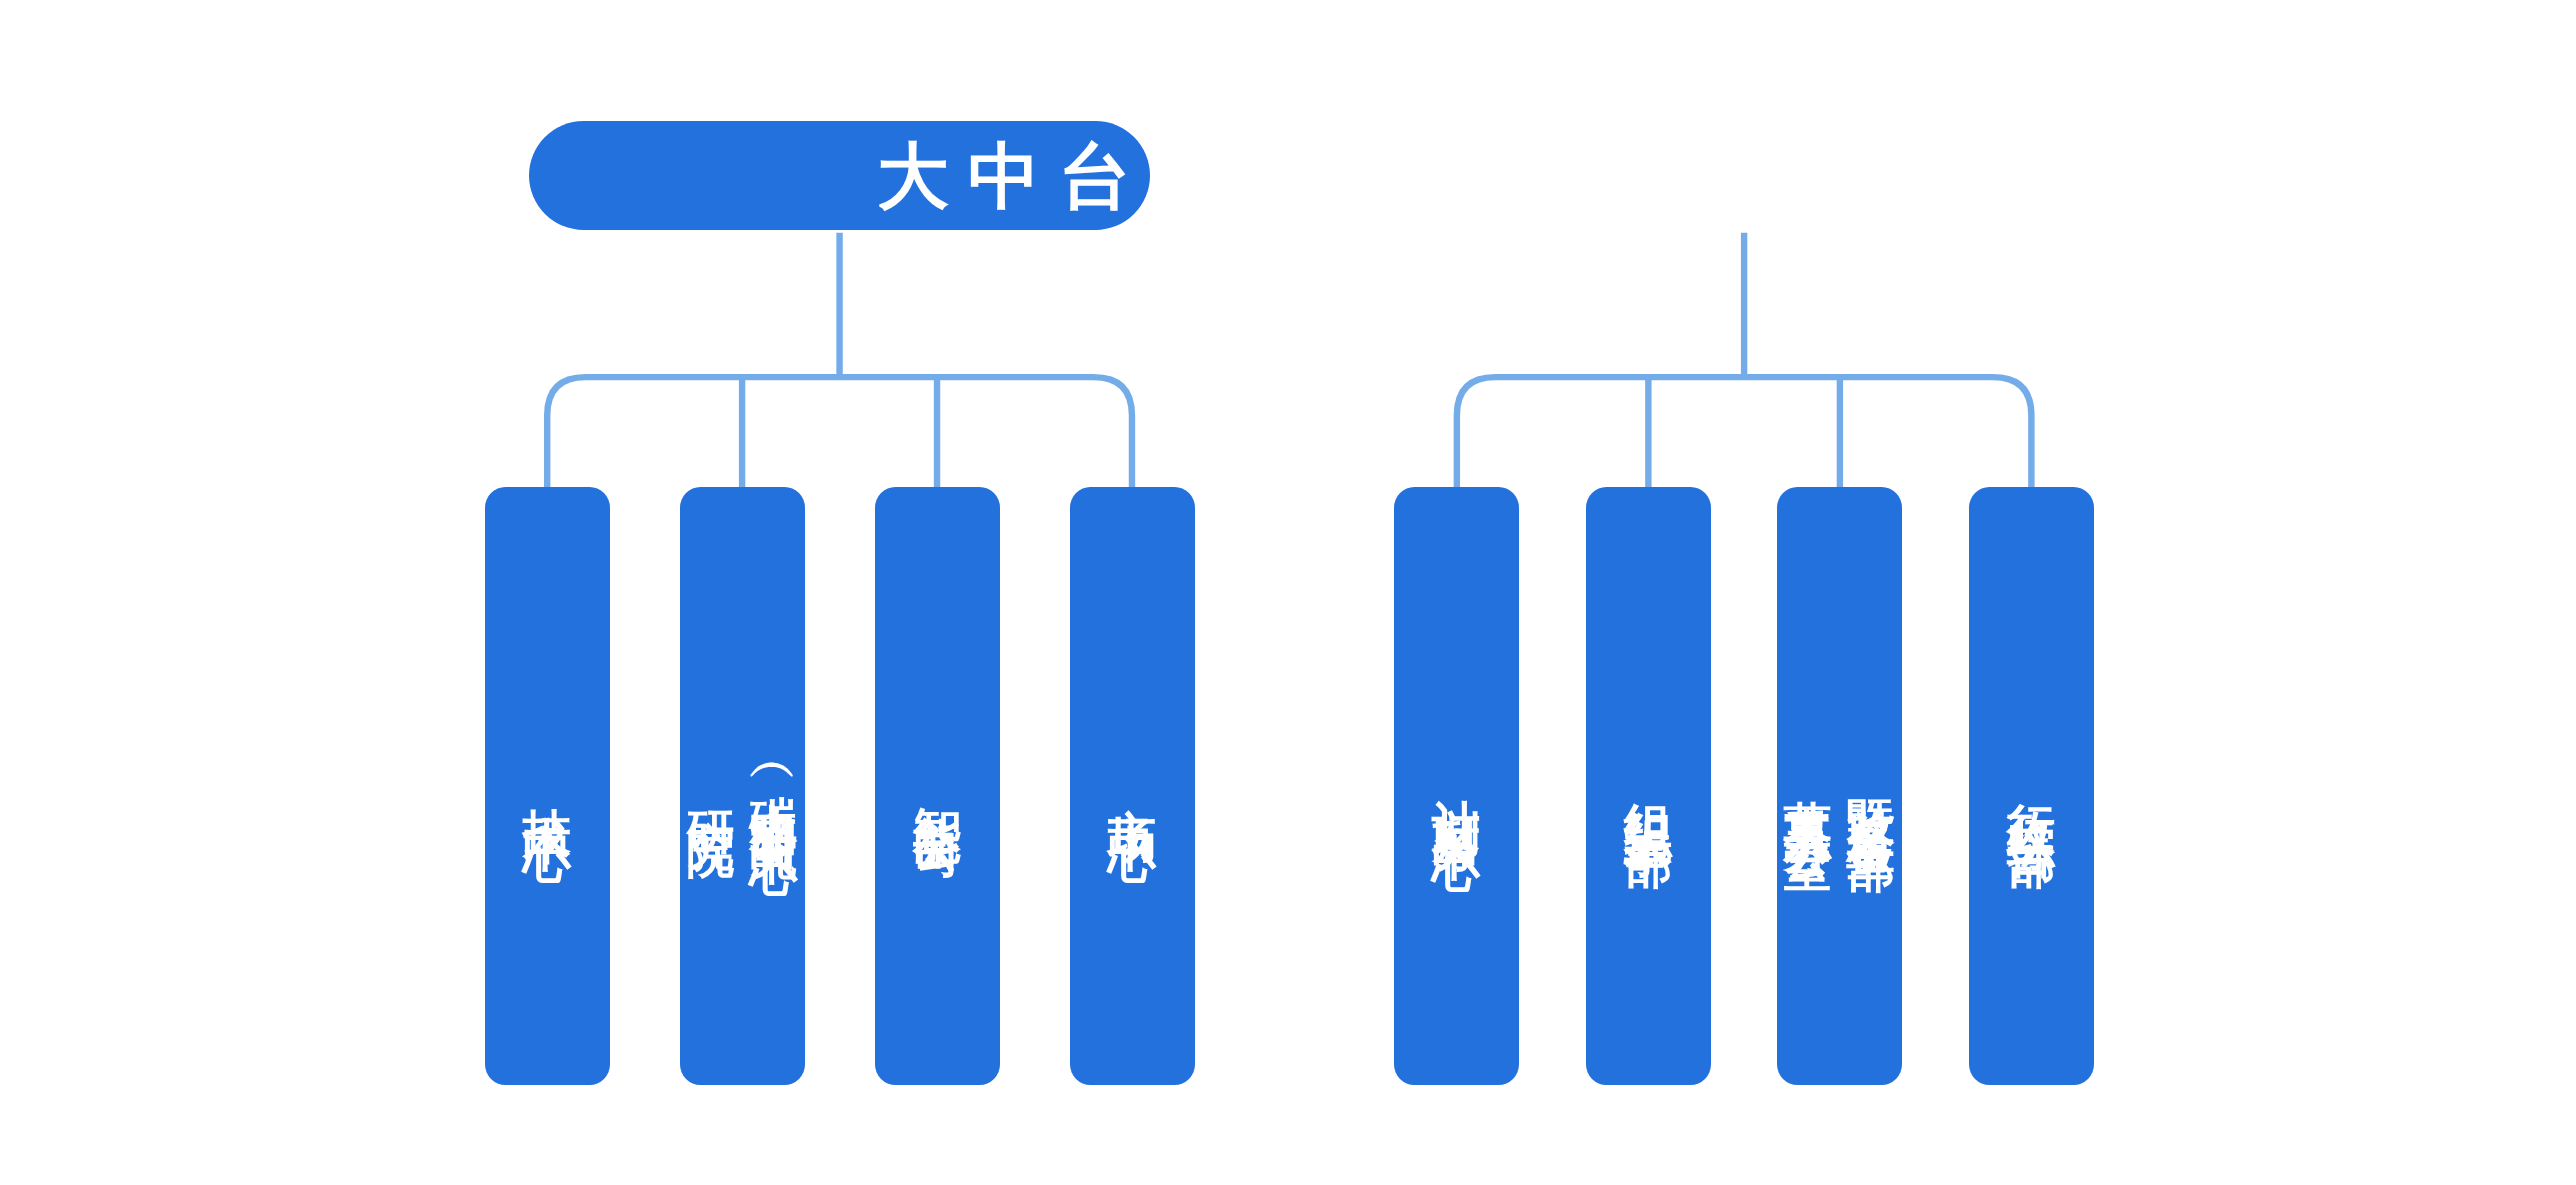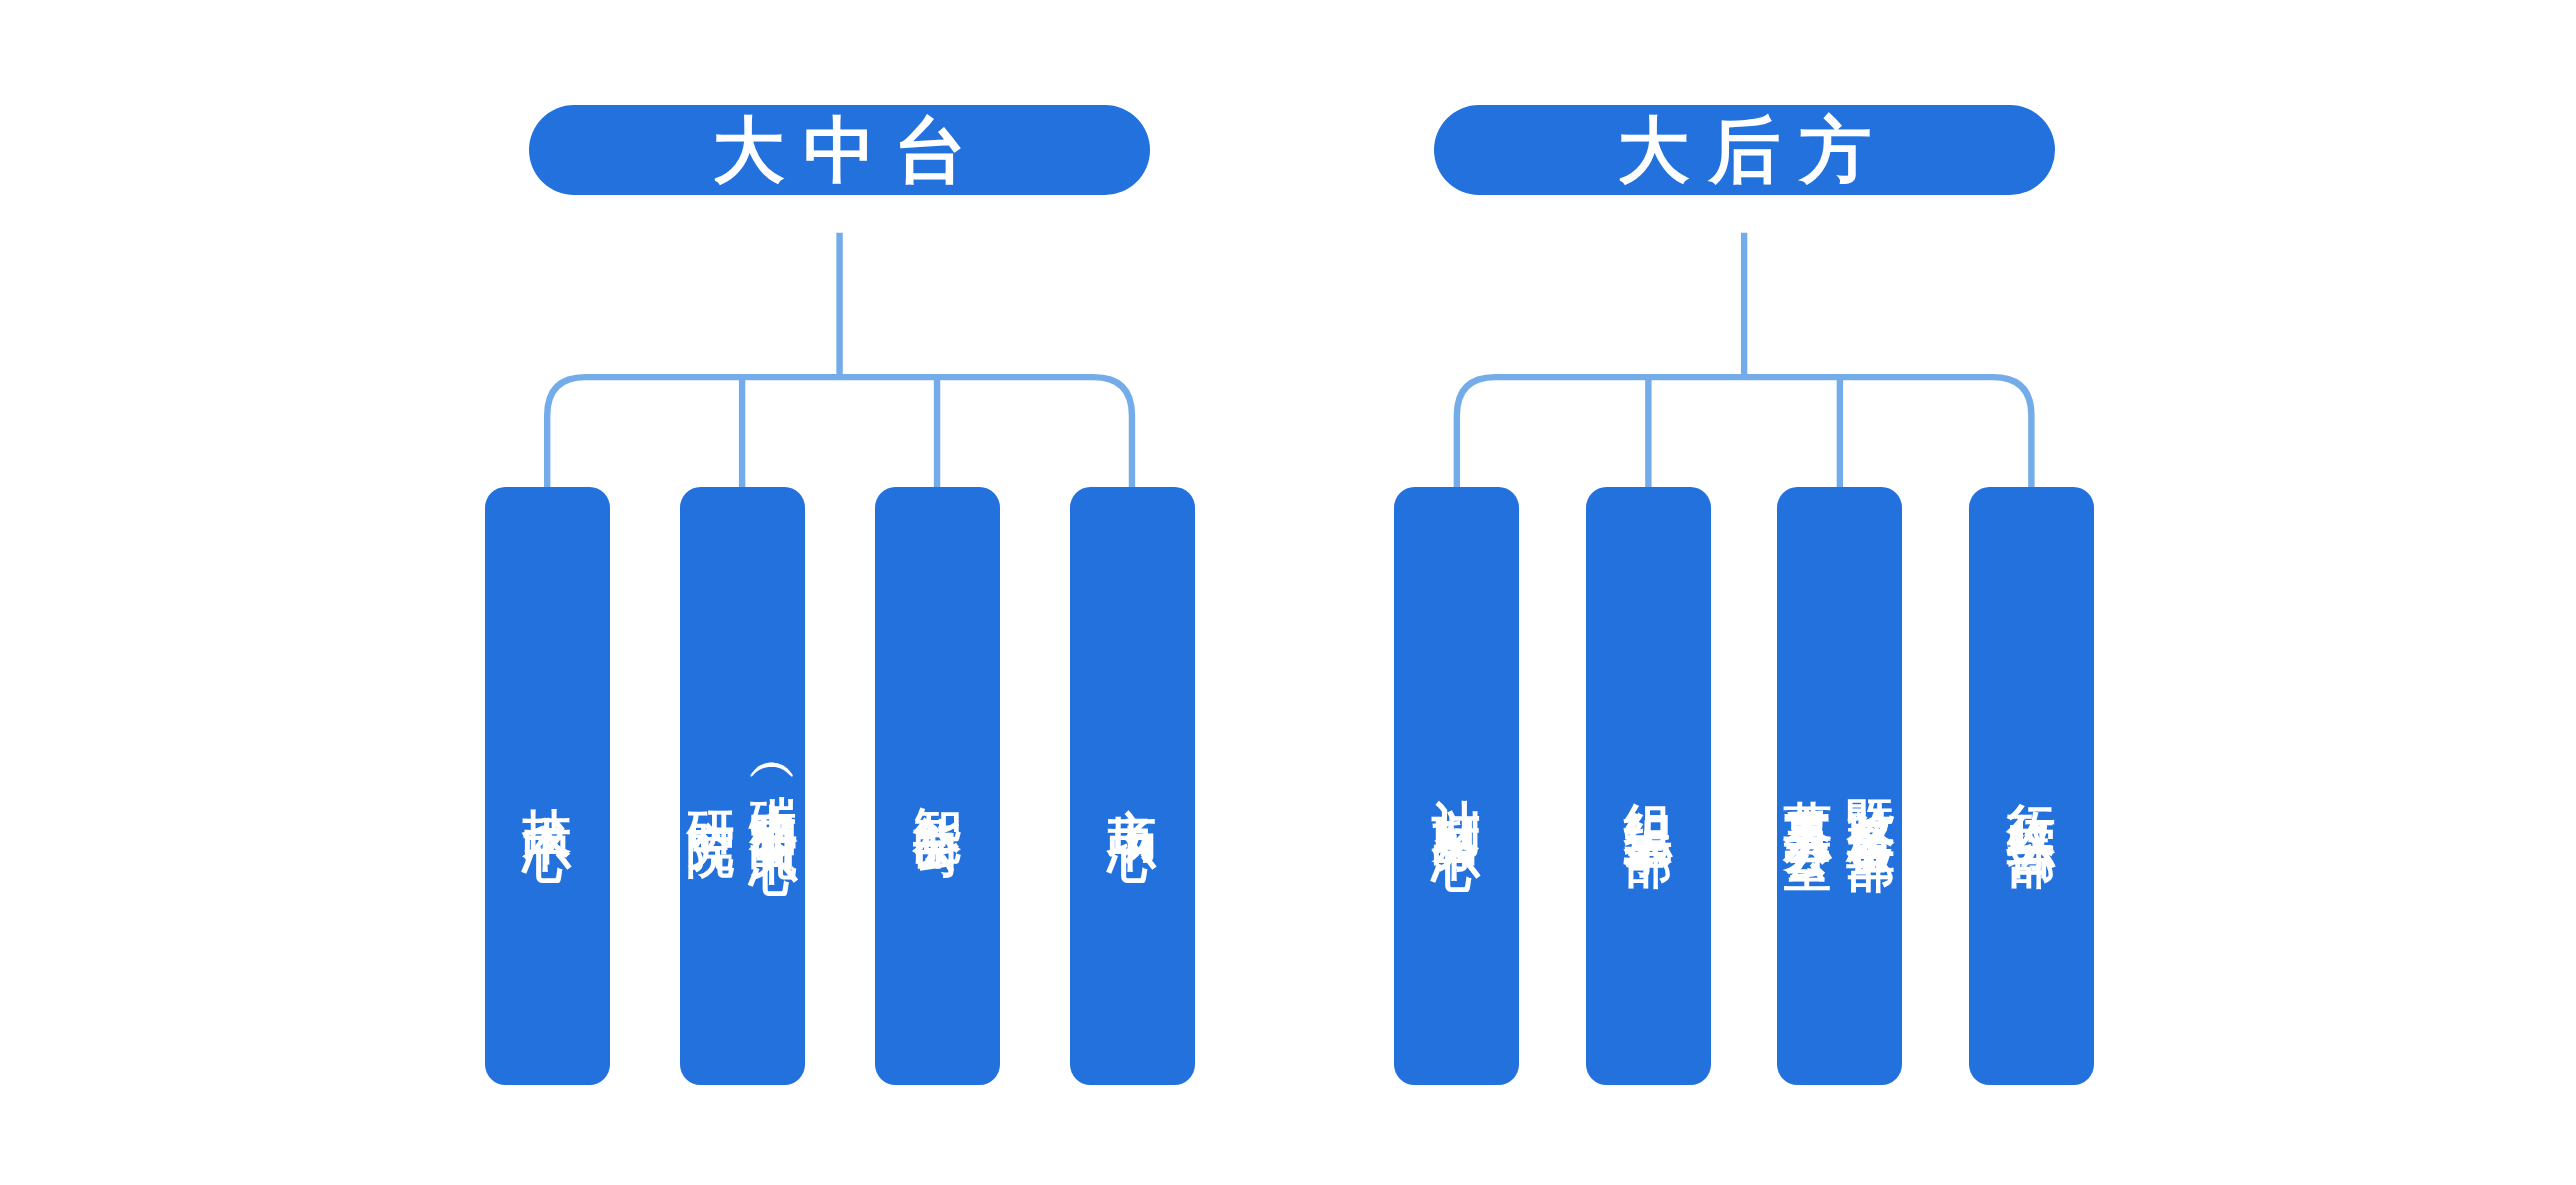--- a/index.html
+++ b/index.html
@@ -18,28 +18,28 @@
     width: 2576px; height: 1186px;
     pointer-events: none;
   }
   .cpath {
     stroke: var(--connector, #74ACE9);
     stroke-width: 7.5;
     fill: none;
   }
   .pill {
     position: absolute;
-    top: 105px;
+    top: 121px;
     width: 621px;
-    height: 90px;
+    height: 109px;
     background: var(--node-fill, #2271DD);
     border-radius: 60px;
     display: flex;
     align-items: center;
-    justify-content: center;
+    justify-content: flex-end;
     color: var(--node-text, #ffffff);
   }
   .pill-label {
     font-size: 72px;
     font-weight: 700;
     letter-spacing: 19px;
     text-indent: 19px;
     white-space: nowrap;
     line-height: 1;
   }
@@ -84,23 +84,20 @@
 
     <path class="cpath" d="M2040 272 L2040 444"></path>
     <path class="cpath" d="M1704 574 L1704 486 Q1704 441 1749 441 L2331 441 Q2376 441 2376 486 L2376 574"></path>
     <path class="cpath" d="M1928 441 L1928 574"></path>
     <path class="cpath" d="M2152 441 L2152 574"></path>
   </svg>
 
   <div class="pill p1">
     <span class="pill-label">大中台</span>
   </div>
-  <div class="pill p2">
-    <span class="pill-label">大后方</span>
-  </div>
 
   <div class="vbox c1">
     <span class="vbox-label">技术中心</span>
   </div>
   <div class="vbox c2">
     <span class="vbox-label">研究院
 （碳中和研究中心）</span>
   </div>
   <div class="vbox c3">
     <span class="vbox-label">智能公司</span>

